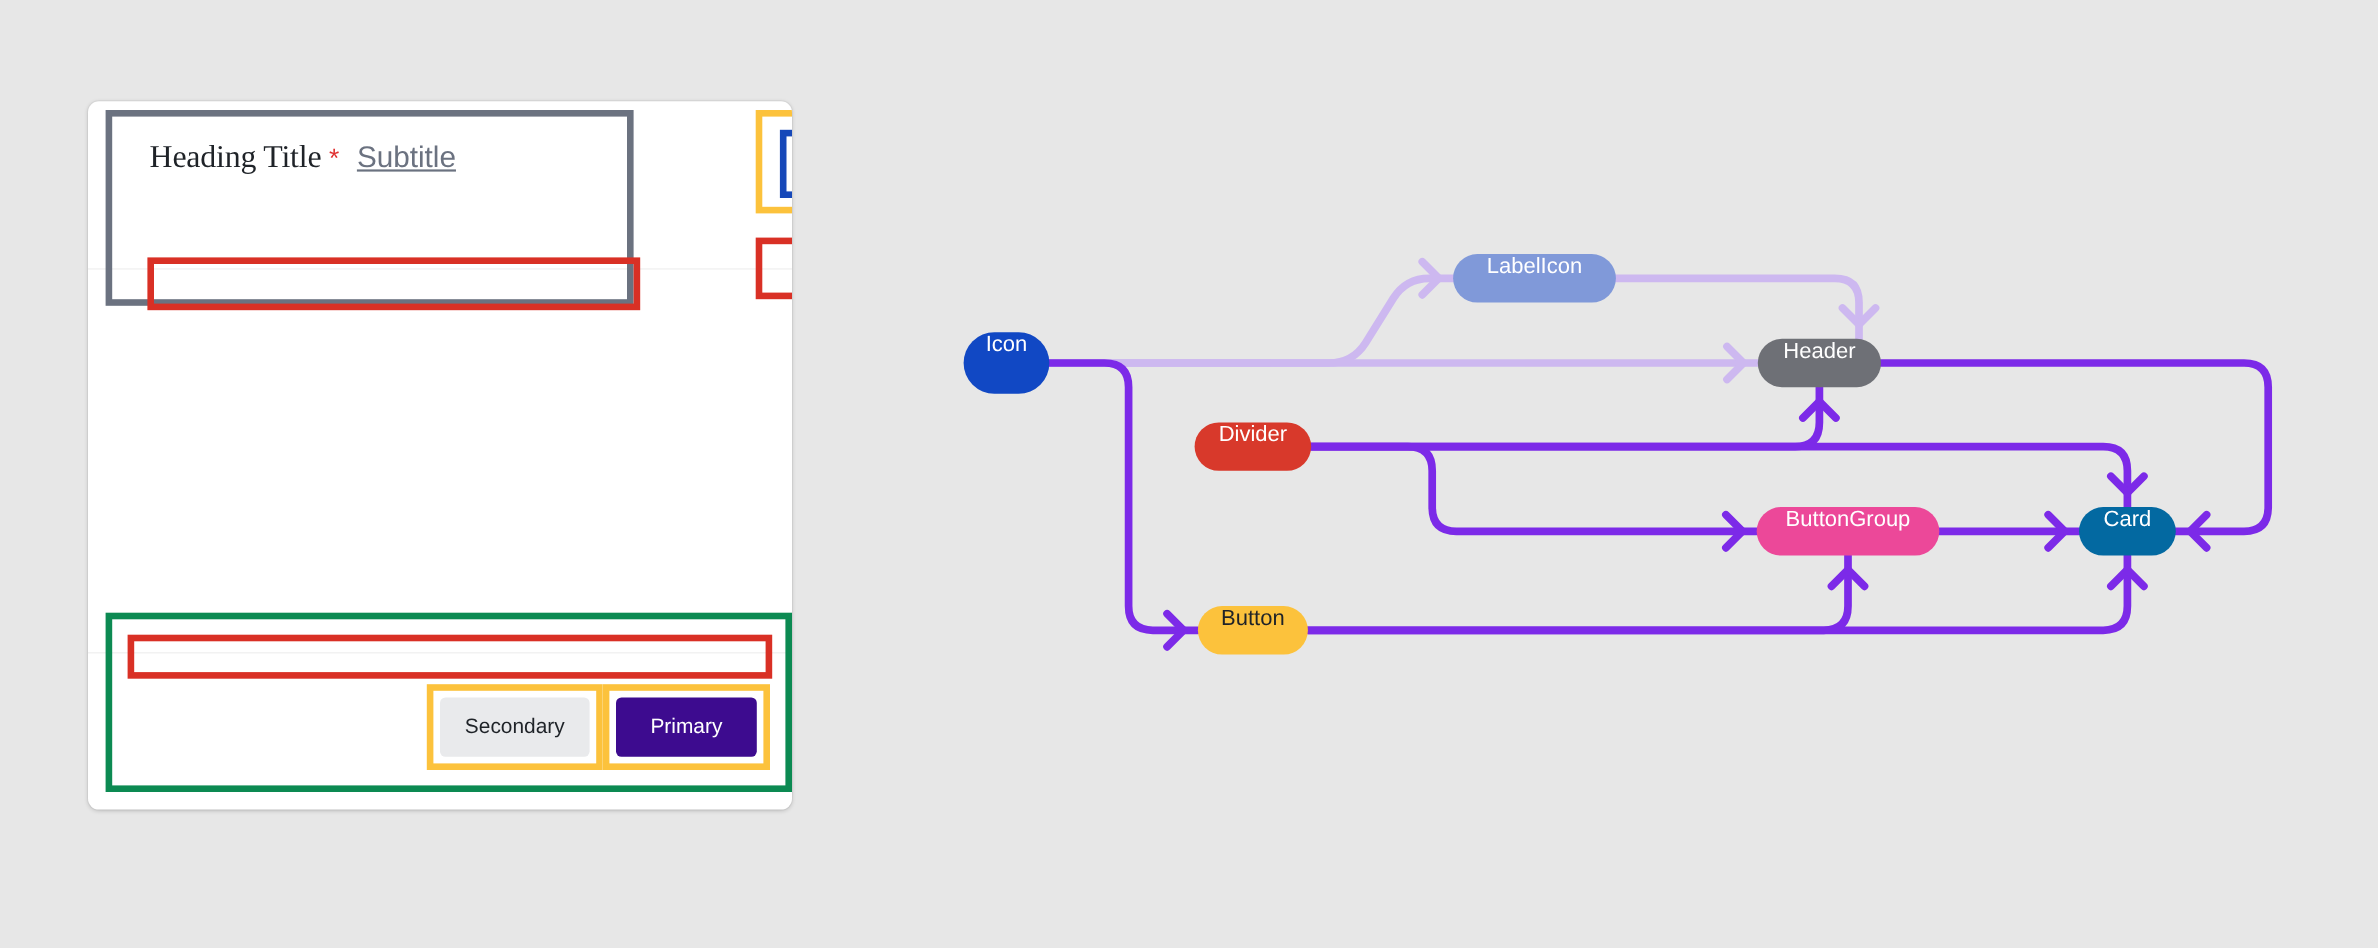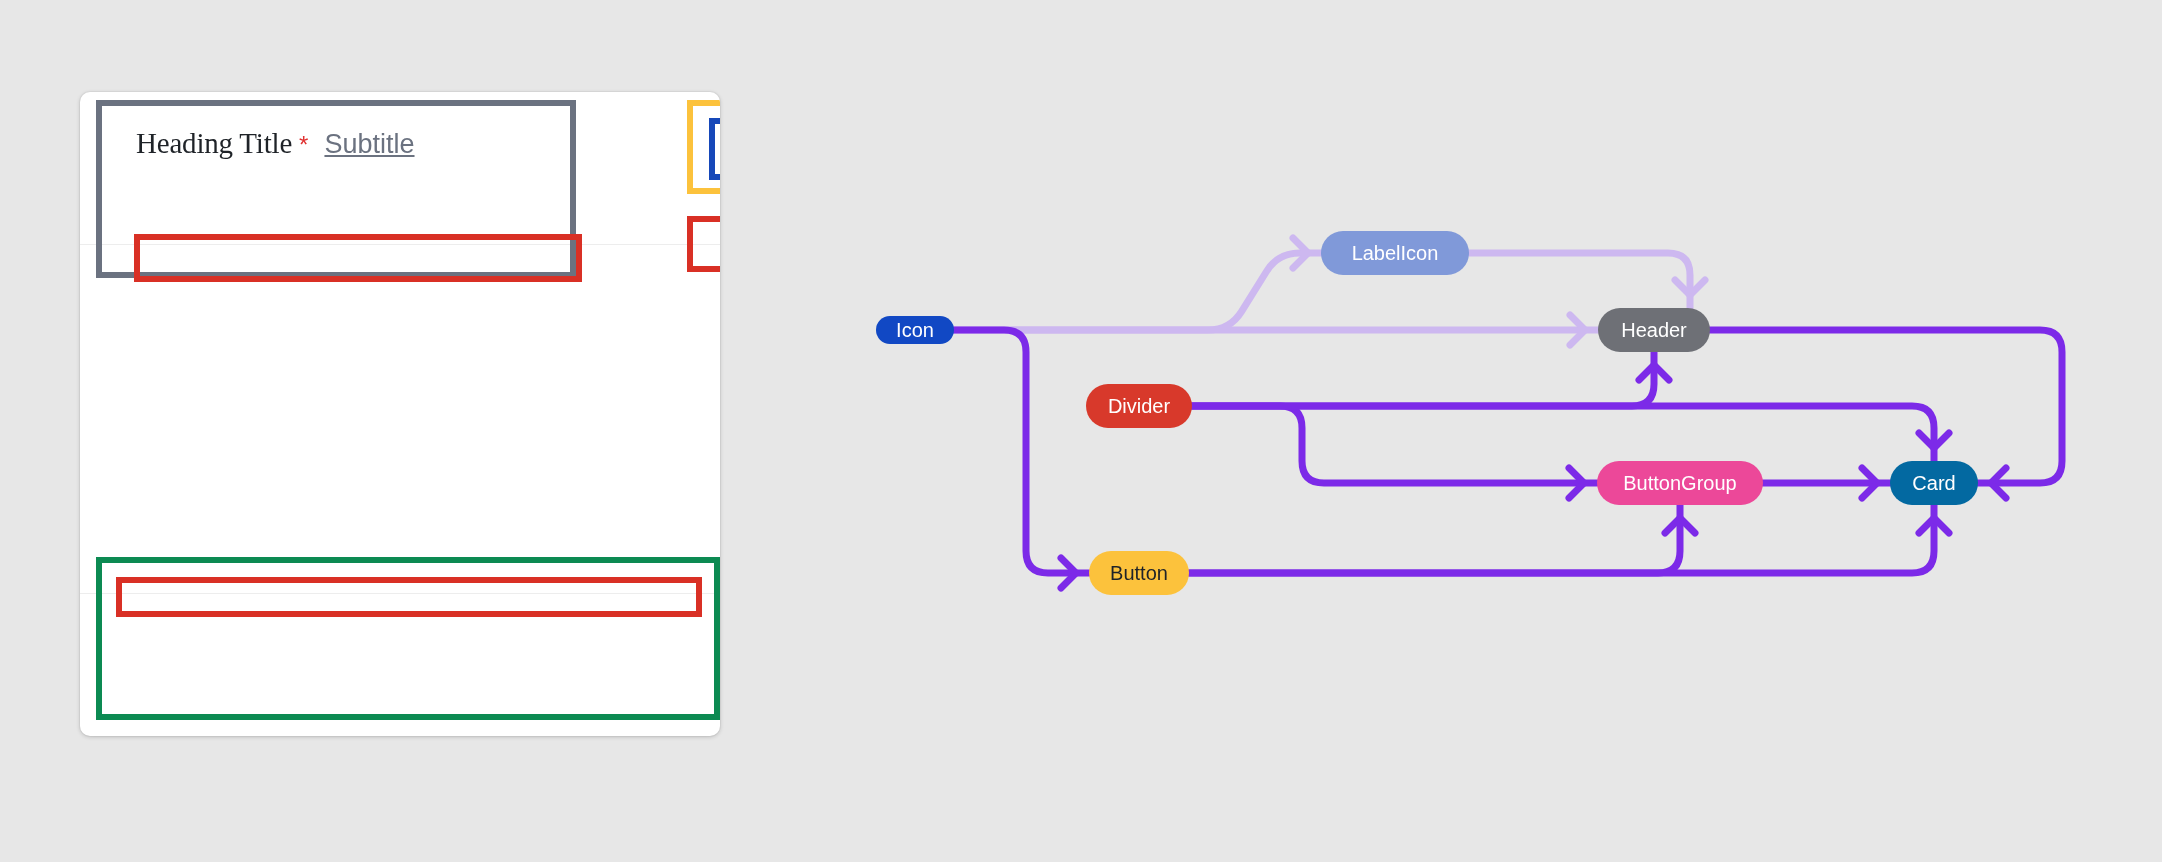--- a/index.html
+++ b/index.html
@@ -144,21 +144,21 @@
 
   
   #graph{
     position:absolute;
     left:830px; top:0;
     width:1332px; height:862px;
   }
   #graph svg{position:absolute;left:0;top:0;}
   .gnode{
     position:absolute;
-    display:flex;align-items:center;justify-content:center;
+    display:flex;justify-content:center;
     border-radius:999px;
     color:#fff;
     font-size:20px;
     white-space:nowrap;
     transform:translate(-50%,-50%);
     box-sizing:border-box;
   }
 </style>
 </head>
 <body>
@@ -181,20 +181,28 @@
 
   <div id="labelicon-outline">
     <div id="icon-outline">
       
     </div>
   </div>
   <div id="topright-divider-box"></div>
 
   <div id="footer-outline">
     <div id="footer-divider-box"></div>
+    <div id="buttongroup-outline">
+      <div class="btn-wrap">
+        <button class="btn" id="btn-secondary">Secondary</button>
+      </div>
+      <div class="btn-wrap">
+        <button class="btn" id="btn-primary">Primary</button>
+      </div>
+    </div>
   </div>
 </div>
 
 <div id="graph">
   <svg id="graph-edges" width="1332" height="862">
       <path d="M 124 330 L 378 330 Q 400 330 411.6381743895503 311.33042858342975 L 436.6263295738486 271.24526297528456 Q 448 253 469.5 253 L 491 253" fill="none" stroke="#cdb8f0" stroke-width="7" stroke-linecap="round"></path>
       <path d="M 463 238 L 478 253 L 463 268" fill="none" stroke="#cdb8f0" stroke-width="7" stroke-linecap="round"></path>
       <path d="M 124 330 L 768 330" fill="none" stroke="#cdb8f0" stroke-width="7" stroke-linecap="round"></path>
       <path d="M 740 315 L 755 330 L 740 345" fill="none" stroke="#cdb8f0" stroke-width="7" stroke-linecap="round"></path>
       <path d="M 639 253 L 838 253 Q 860 253 860 275 L 860 308" fill="none" stroke="#cdb8f0" stroke-width="7" stroke-linecap="round"></path>
@@ -210,21 +218,21 @@
       <path d="M 880 330 L 1210 330 Q 1232 330 1232 352 L 1232 461 Q 1232 483 1210 483 L 1148 483" fill="none" stroke="#7c2ae8" stroke-width="7" stroke-linecap="round"></path>
       <path d="M 1176 468 L 1161 483 L 1176 498" fill="none" stroke="#7c2ae8" stroke-width="7" stroke-linecap="round"></path>
       <path d="M 933 483 L 1060 483" fill="none" stroke="#7c2ae8" stroke-width="7" stroke-linecap="round"></path>
       <path d="M 1032 468 L 1047 483 L 1032 498" fill="none" stroke="#7c2ae8" stroke-width="7" stroke-linecap="round"></path>
       <path d="M 359 573 L 828 573 Q 850 573 850 551 L 850 505" fill="none" stroke="#7c2ae8" stroke-width="7" stroke-linecap="round"></path>
       <path d="M 835 533 L 850 518 L 865 533" fill="none" stroke="#7c2ae8" stroke-width="7" stroke-linecap="round"></path>
       <path d="M 359 573 L 1082 573 Q 1104 573 1104 551 L 1104 505" fill="none" stroke="#7c2ae8" stroke-width="7" stroke-linecap="round"></path>
       <path d="M 1089 533 L 1104 518 L 1119 533" fill="none" stroke="#7c2ae8" stroke-width="7" stroke-linecap="round"></path>
     </svg>
   <div id="graph-nodes">
-      <div class="gnode" style="left: 85px; top: 330px; width: 78px; height: 28px; background: rgb(17, 72, 196); color: rgb(255, 255, 255);">
+      <div class="gnode" style="left: 85px; top: 330px; width: 78px; height: 56px; background: rgb(17, 72, 196); color: rgb(255, 255, 255);">
         <span>Icon</span>
       </div>
       <div class="gnode" style="left: 565px; top: 253px; width: 148px; height: 44px; background: rgb(128, 153, 217); color: rgb(255, 255, 255);">
         <span>LabelIcon</span>
       </div>
       <div class="gnode" style="left: 824px; top: 330px; width: 112px; height: 44px; background: rgb(110, 112, 118); color: #ffffff;">
         <span>Header</span>
       </div>
       <div class="gnode" style="left: 309px; top: 406px; width: 106px; height: 44px; background: rgb(216, 57, 43); color: rgb(255, 255, 255);">
         <span>Divider</span>

